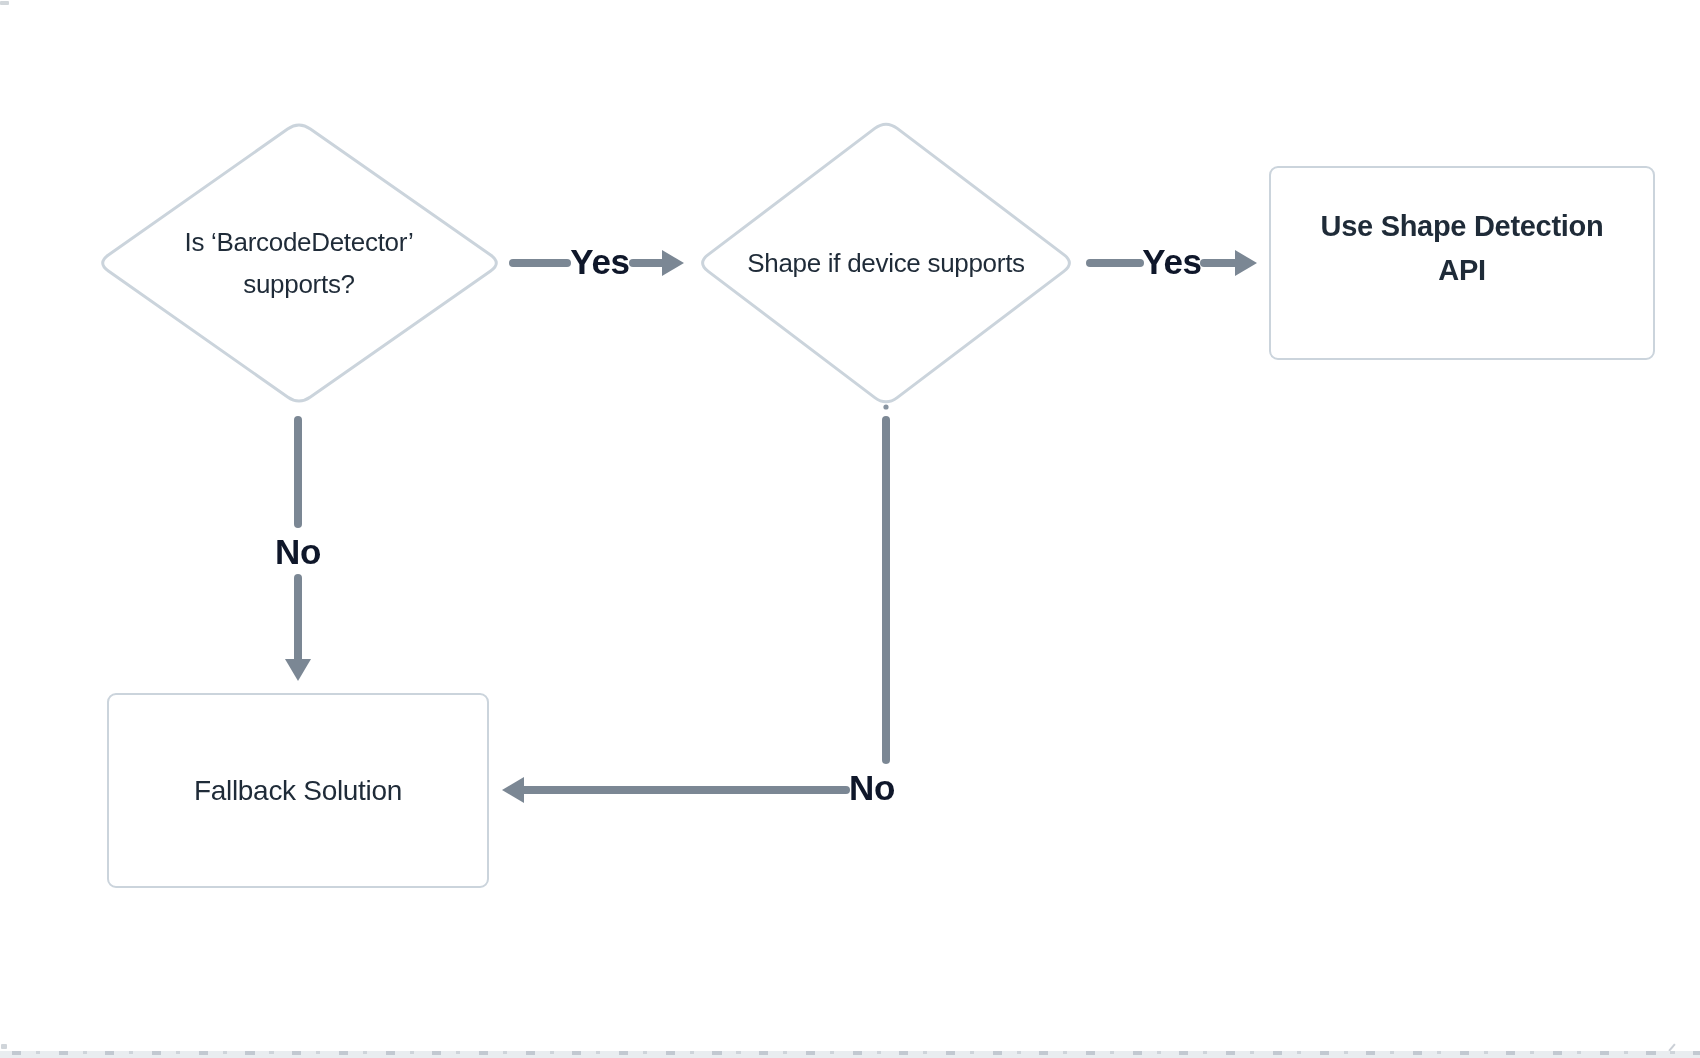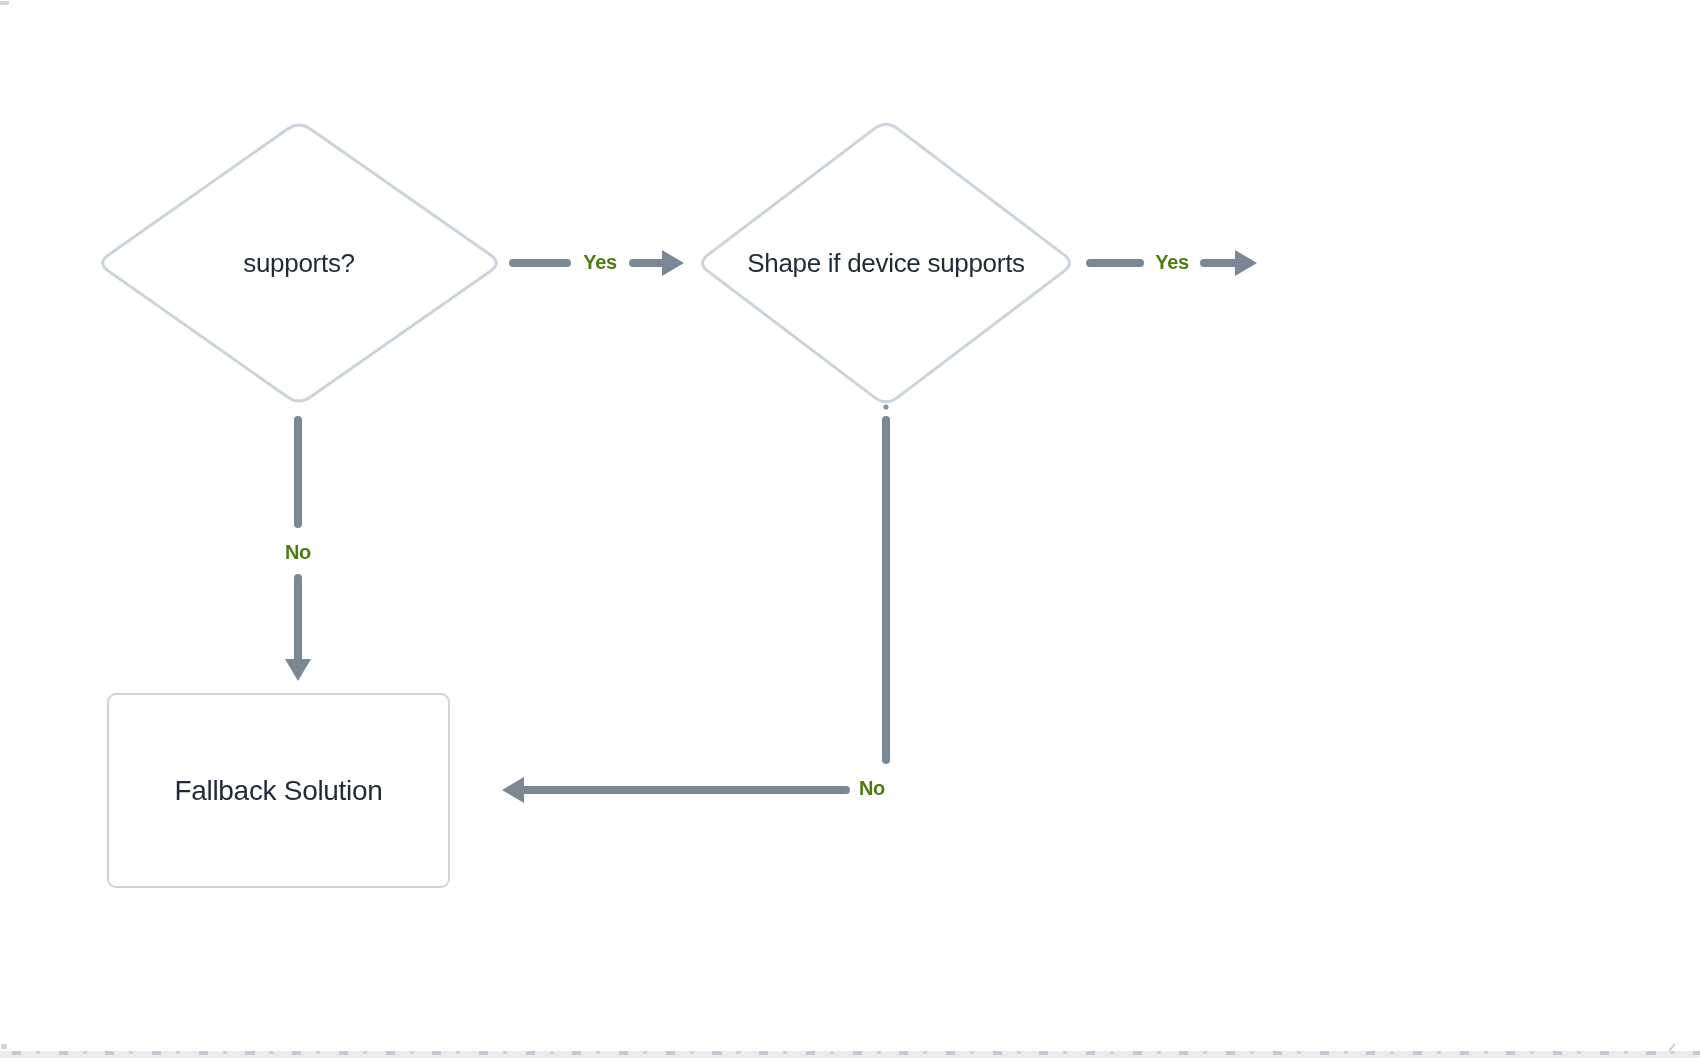--- a/index.html
+++ b/index.html
@@ -47,44 +47,44 @@
     white-space: nowrap;
     letter-spacing: -0.3px;
   }
   .node-text {
     font-size: 26px;
     font-weight: 500;
     line-height: 42px;
     color: var(--text);
   }
   .edge-label {
-    font-size: 20px;
+    font-size: 35px;
     font-weight: 600;
-    color: #4d7c0f;
+    color: #0f172a;
   }
   .process-box {
     position: absolute;
     background: #ffffff;
     border: 2.5px solid var(--border);
     border-radius: 9px;
     display: flex;
     align-items: center;
     justify-content: center;
     text-align: center;
   }
   .process-box.use-api { left: 1269px; top: 166px; width: 386px; height: 194px; }
   .process-box.use-api .box-text {
     font-size: 29px;
     font-weight: 700;
     line-height: 44px;
     letter-spacing: -0.3px;
     max-width: 330px;
     transform: translateY(-15px);
   }
-  .process-box.fallback { left: 107px; top: 693px; width: 343px; height: 195px; }
+  .process-box.fallback { left: 107px; top: 693px; width: 382px; height: 195px; }
   .process-box.fallback .box-text {
     font-size: 28px;
     font-weight: 500;
     letter-spacing: -0.3px;
   }
 
   .bottom-strip {
     position: absolute;
     left: 0; right: 0; bottom: 0;
     height: 7px;
@@ -137,32 +137,36 @@
     <line class="edge-line" x1="298" y1="420" x2="298" y2="524"></line>
     <line class="edge-line" x1="298" y1="578" x2="298" y2="659"></line>
     <polygon class="arrow-head" points="285,659 311,659 298,681"></polygon>
 
     <line class="edge-line" x1="886" y1="420" x2="886" y2="760"></line>
     <line class="edge-line" x1="846" y1="790" x2="524" y2="790"></line>
     <polygon class="arrow-head" points="524,777 524,803 502,790"></polygon>
   </svg>
 
   <div class="label node-text" style="left:299px; top:263px;">
+    <div>Is ‘BarcodeDetector’</div>
     <div>supports?</div>
   </div>
 
   <div class="label node-text" style="left:886px; top:263px;">
     <div>Shape if device supports</div>
   </div>
 
   <div class="label edge-label" style="left:600px; top:262px;">Yes</div>
   <div class="label edge-label" style="left:1172px; top:262px;">Yes</div>
   <div class="label edge-label" style="left:298px; top:552px;">No</div>
   <div class="label edge-label" style="left:872px; top:788px;">No</div>
 
+  <div class="process-box use-api">
+    <div class="box-text" style="white-space:normal;">Use Shape Detection API</div>
+  </div>
 
   <div class="process-box fallback">
     <div class="box-text">Fallback Solution</div>
   </div>
 
   <div class="speck-top-left"></div>
   <div class="speck-bottom-left"></div>
   <div class="mark-bottom-right"></div>
   <div class="bottom-strip"></div>
 

